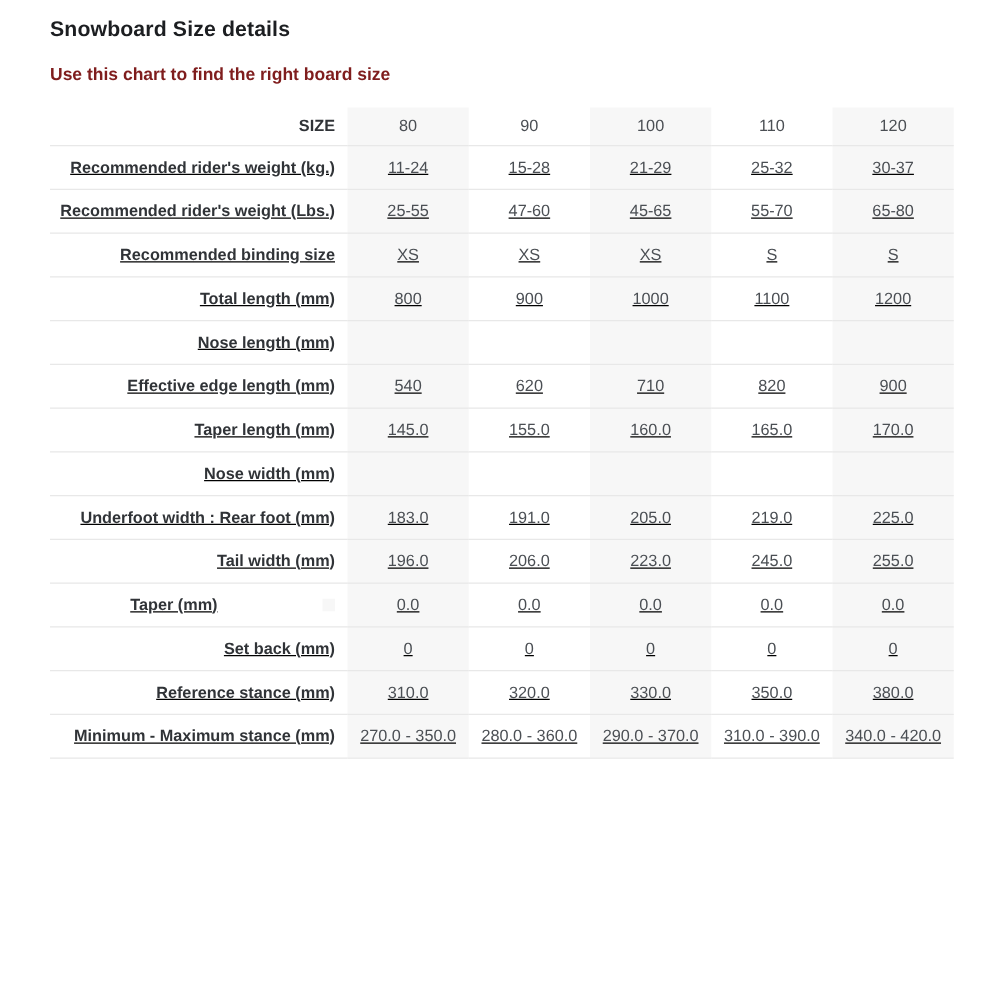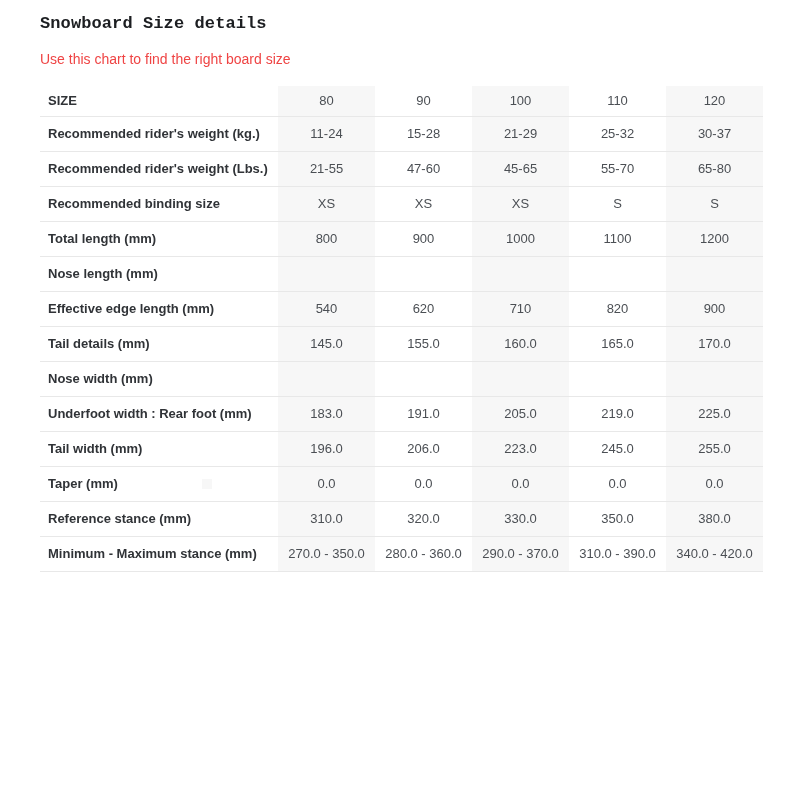--- a/index.html
+++ b/index.html
@@ -15,44 +15,43 @@
     width:800px;height:800px;overflow:hidden;
     background:#ffffff;
     font-family:"Liberation Sans", sans-serif;
   }
   .page{padding:13px 35px 0 40px;}
   .title{
     margin:0;
     font-size:17px;font-weight:700;line-height:22px;
     color:var(--title);
     letter-spacing:0.1px;
-    font-family:Liberation Mono, monospace;
   }
   .subtitle{
     margin:15px 0 0 0;
-    font-size:14px;font-weight:400;line-height:18px;
-    color:#ef4444;
+    font-size:14px;font-weight:700;line-height:18px;
+    color:#7f1d1d;
   }
   table.size-chart{
     margin-top:18px;
     border-collapse:collapse;
     table-layout:fixed;
     width:723px;
   }
   col.c-label{width:238px;}
   col.c-val{width:97px;}
   th,td{
     border-bottom:1px solid var(--border);
     vertical-align:middle;
     padding:7px 6px;
   }
   thead th{height:30px;padding-top:4px;padding-bottom:4px;}
-  tbody tr{height:35px;}
+  tbody tr{height:35px;text-decoration:underline;}
   .row-label{
-    text-align:left;
+    text-align:right;
     font-weight:700;
     font-size:13px;
     line-height:20px;
     color:var(--label);
     padding-left:8px;
     padding-right:10px;
     margin-top:12px;
   }
   .col-head,.value{
     text-align:center;
@@ -99,21 +98,21 @@
         <tr>
           <td class="row-label"><span>Recommended rider's weight (kg.)</span></td>
           <td class="value shaded">11-24</td>
           <td class="value">15-28</td>
           <td class="value shaded">21-29</td>
           <td class="value">25-32</td>
           <td class="value shaded">30-37</td>
         </tr>
         <tr>
           <td class="row-label"><span>Recommended rider's weight (Lbs.)</span></td>
-          <td class="value shaded">21-55</td>
+          <td class="value shaded">25-55</td>
           <td class="value">47-60</td>
           <td class="value shaded">45-65</td>
           <td class="value">55-70</td>
           <td class="value shaded">65-80</td>
         </tr>
         <tr>
           <td class="row-label"><span>Recommended binding size</span></td>
           <td class="value shaded">XS</td>
           <td class="value">XS</td>
           <td class="value shaded">XS</td>
@@ -138,21 +137,21 @@
         </tr>
         <tr>
           <td class="row-label"><span>Effective edge length (mm)</span></td>
           <td class="value shaded">540</td>
           <td class="value">620</td>
           <td class="value shaded">710</td>
           <td class="value">820</td>
           <td class="value shaded">900</td>
         </tr>
         <tr>
-          <td class="row-label"><span>Tail details (mm)</span></td>
+          <td class="row-label"><span>Taper length (mm)</span></td>
           <td class="value shaded">145.0</td>
           <td class="value">155.0</td>
           <td class="value shaded">160.0</td>
           <td class="value">165.0</td>
           <td class="value shaded">170.0</td>
         </tr>
         <tr>
           <td class="row-label"><span>Nose width (mm)</span></td>
           <td class="value shaded"></td>
           <td class="value"></td>
@@ -178,20 +177,28 @@
         </tr>
         <tr>
           <td class="row-label"><span>Taper (mm)</span><span class="info-sq"></span></td>
           <td class="value shaded">0.0</td>
           <td class="value">0.0</td>
           <td class="value shaded">0.0</td>
           <td class="value">0.0</td>
           <td class="value shaded">0.0</td>
         </tr>
         <tr>
+          <td class="row-label"><span>Set back (mm)</span></td>
+          <td class="value shaded">0</td>
+          <td class="value">0</td>
+          <td class="value shaded">0</td>
+          <td class="value">0</td>
+          <td class="value shaded">0</td>
+        </tr>
+        <tr>
           <td class="row-label"><span>Reference stance (mm)</span></td>
           <td class="value shaded">310.0</td>
           <td class="value">320.0</td>
           <td class="value shaded">330.0</td>
           <td class="value">350.0</td>
           <td class="value shaded">380.0</td>
         </tr>
         <tr>
           <td class="row-label"><span>Minimum - Maximum stance (mm)</span></td>
           <td class="value shaded">270.0 - 350.0</td>

